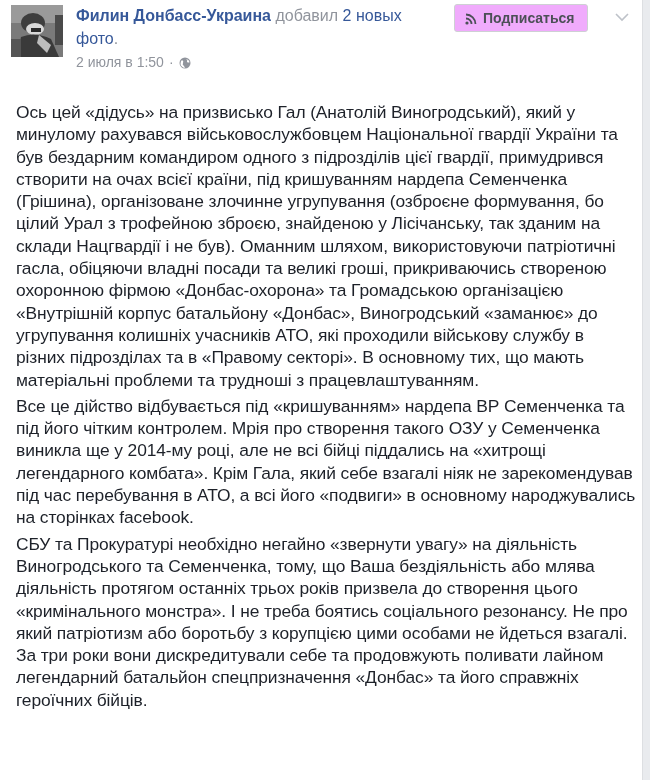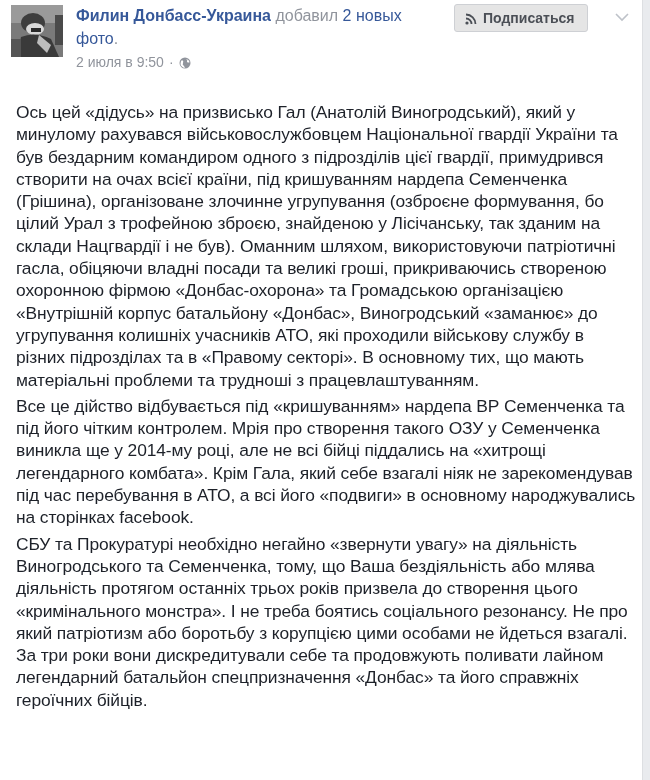--- a/index.html
+++ b/index.html
@@ -76,21 +76,21 @@
       display: inline-block;
       width: 12px;
       height: 12px;
     }
     .subscribe-button {
       position: absolute;
       left: 454px;
       top: 4px;
       height: 28px;
       padding: 0 12px 0 10px;
-      background: #e5e5e5;
+      background: #f0abfc;
       border: 1px solid #ced0d4;
       border-radius: 3px;
       display: flex;
       align-items: center;
       gap: 6px;
       font-size: 14px;
       font-weight: bold;
       color: #4b4f56;
       box-sizing: border-box;
       cursor: pointer;
@@ -136,21 +136,21 @@
       <rect x="0" y="34" width="10" height="18" fill="#555"></rect>
       <rect x="44" y="10" width="8" height="30" fill="#4a4a4a"></rect>
     </svg>
   </div>
 
   <div class="header-text">
     <a class="author-name">Филин Донбасс-Украина</a><span class="action-text"> добавил </span><a class="photos-link">2 новых фото</a><span class="action-text">.</span>
   </div>
 
   <div class="meta">
-    <a class="timestamp">2 июля в 9:50</a>
+    <a class="timestamp">2 июля в 1:50</a>
     <span class="dot">·</span>
     <span class="globe-icon">
       <svg width="12" height="12" viewBox="0 0 12 12">
         <circle cx="6" cy="6" r="5.5" fill="#90949c"></circle>
         <path d="M3 3 Q5 4 4 6 Q3 8 5 9 L6 11 Q2 10 1.5 7 Q1.5 4 3 3 Z" fill="#ffffff"></path>
         <path d="M7 2 Q9 3 8 5 Q10 6 10.5 5 Q10 2.5 7 2 Z" fill="#ffffff"></path>
       </svg>
     </span>
   </div>
 

